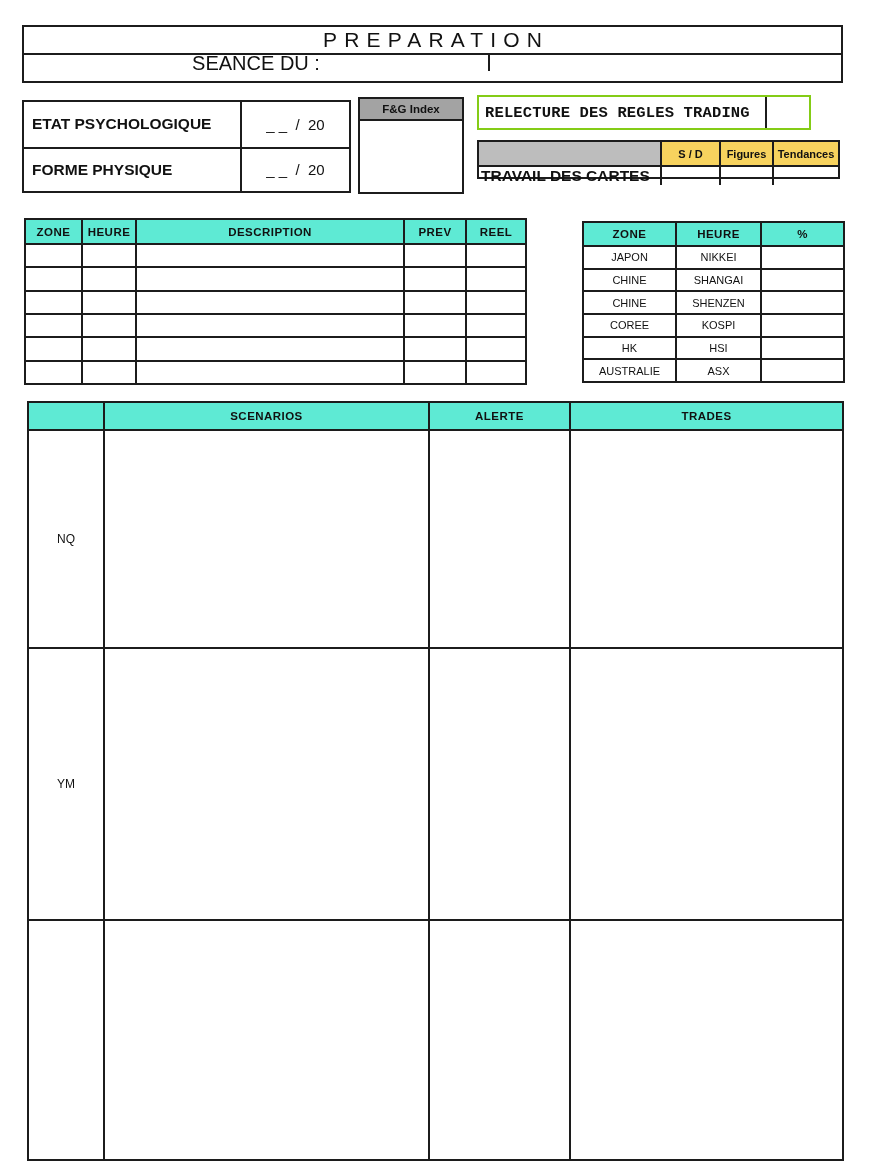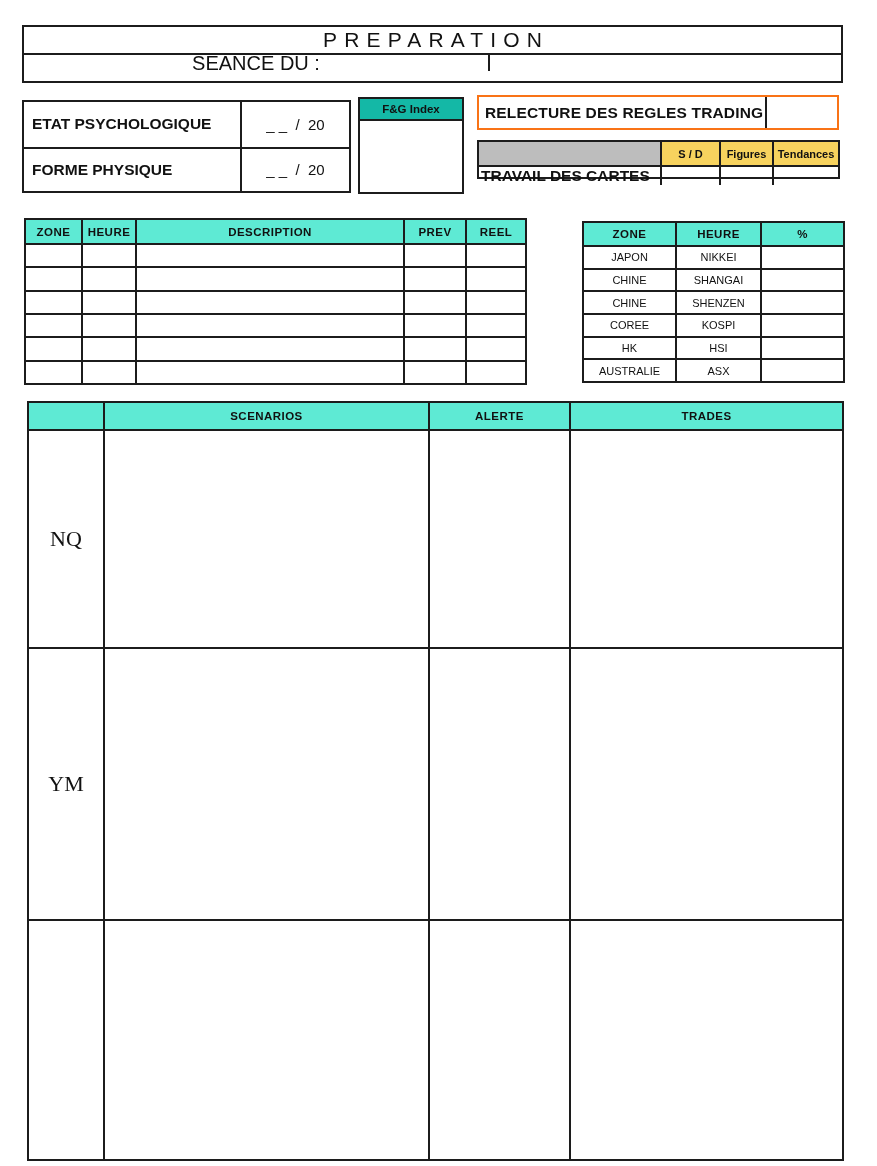--- a/index.html
+++ b/index.html
@@ -29,27 +29,27 @@
   
   .psy-box { left:22px; top:100px; width:329px; height:93px; border:2px solid #1c1c1c;
     display:grid; grid-template-columns:216px 1fr; grid-template-rows:1fr 1fr; }
   .psy-cell { display:flex; align-items:center; }
   .psy-cell.label { padding-left:8px; font-weight:bold; font-size:15.5px; }
   .psy-cell.score { justify-content:center; border-left:2px solid #1c1c1c; font-size:15px; white-space:pre; }
   .psy-cell.r2 { border-top:2px solid #1c1c1c; }
 
   
   .fg-head { left:358px; top:97px; width:106px; height:24px; border:2px solid #1c1c1c;
-    background:#14b8a6; display:flex; align-items:center; justify-content:center;
+    background:#a3a3a3; display:flex; align-items:center; justify-content:center;
     font-size:11.5px; font-weight:bold; }
   .fg-body { left:358px; top:121px; width:106px; height:73px;
     border:2px solid #1c1c1c; border-top:none; background:#fff; }
 
   
-  .relect-box { left:477px; top:95px; width:362px; height:35px; border:2px solid #f97316; display:flex; }
+  .relect-box { left:477px; top:95px; width:334px; height:35px; border:2px solid #84cc16; display:flex;font-family:Liberation Mono, monospace; }
   .relect-label { width:288px; border-right:2px solid #1c1c1c;
     display:flex; align-items:center; padding-left:6px;
     font-weight:bold; font-size:15.5px; letter-spacing:0.01em; }
   .relect-value { flex:1; }
 
   
   .travail-box { left:477px; top:140px; width:363px; height:39px; border:2px solid #1c1c1c;
     display:grid; grid-template-columns:181px 59px 53px 1fr; grid-template-rows:23px 1fr; }
   .tv-cell { display:flex; align-items:center; justify-content:center; font-size:11px; font-weight:bold; }
   .tv-cell.cL { border-left:2px solid #1c1c1c; }
@@ -69,21 +69,21 @@
   .session td { font-size:11px; }
 
   
   .markets { left:582px; top:221px; width:261px; height:162px; }
   .markets tr.head { height:24px; }
   .markets td { font-size:11px; font-weight:400; }
 
   
   .scen { left:27px; top:401px; width:815px; height:711px;border-radius:32px; }
   .scen tr.head { height:28px; }
-  .scen td.rlabel { font-size:22px; font-weight:400;font-family:Liberation Serif, serif; }
+  .scen td.rlabel { font-size:12px; font-weight:400; }
   .scen tr.r-nq { height:218px; }
   .scen tr.r-ym { height:272px; }
   .scen tr.r-3  { height:240px; }
 </style>
 </head>
 <body>
 
 <div class="abs title-box">
   <div class="title-row">PREPARATION</div>
   <div class="seance-row">

